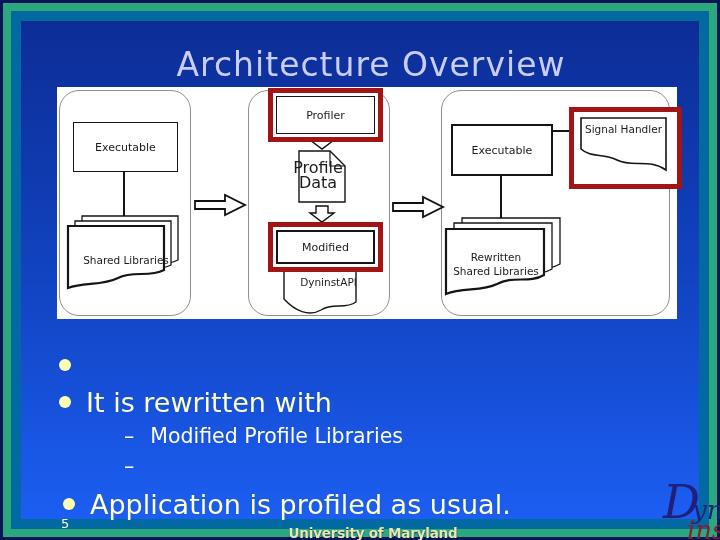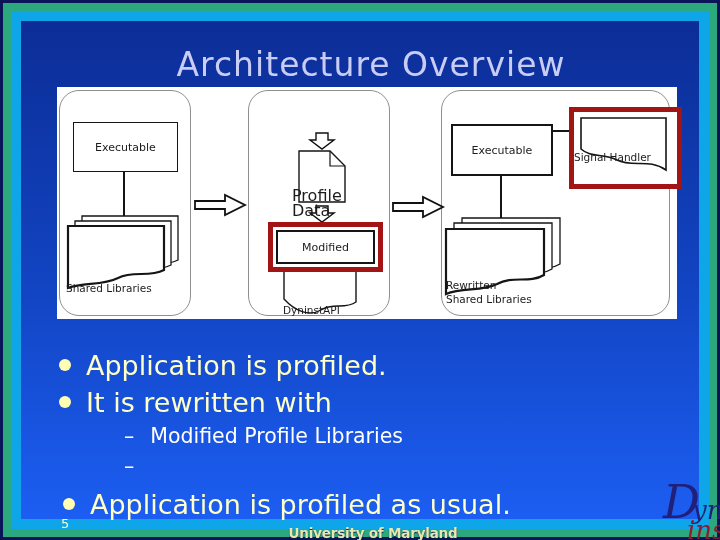--- a/index.html
+++ b/index.html
@@ -1,19 +1,19 @@
 <!DOCTYPE html>
 <html><head>
 <meta charset="utf-8">
 <style>
   html,body{margin:0;padding:0;width:720px;height:540px;overflow:hidden;
     font-family:"DejaVu Sans","Liberation Sans",sans-serif;}
   .frame-outer{position:absolute;left:0;top:0;width:720px;height:540px;background:#0a1457;}
   .frame-green{position:absolute;left:3px;top:3px;right:3px;bottom:3px;background:#2ca87e;}
-  .frame-black{position:absolute;left:8px;top:8px;right:8px;bottom:8px;background:#0ea5e9;}
+  .frame-black{position:absolute;left:8px;top:8px;right:8px;bottom:8px;background:#0369a1;}
   .slide{position:absolute;left:10px;top:10px;right:10px;bottom:10px;
     background:linear-gradient(180deg,#0c2d96 0%,#1245c4 55%,#1c5ef2 100%);}
 
   .title{position:absolute;left:0;top:24px;width:700px;text-align:center;
     color:#c9cdf5;font-size:33px;letter-spacing:1px;}
 
   
   .diagram{position:absolute;left:36px;top:66px;width:620px;height:232px;background:#ffffff;}
   .panel{position:absolute;top:3px;height:224px;border:1.5px solid #8f8f8f;border-radius:20px;}
   .p1{left:2px;width:130px;}
@@ -22,38 +22,38 @@
   .box{position:absolute;background:#fff;border:1px solid #151515;display:flex;
     align-items:center;justify-content:center;font-size:11px;color:#1c1c1c;z-index:3;margin-top:16px;}
   .box.thick{border-width:2px;}
   .vline{position:absolute;width:2px;background:#151515;z-index:1;}
   .hline{position:absolute;height:2px;background:#151515;z-index:1;}
   .redframe{position:absolute;border:5px solid #a31414;background:#fff;z-index:4;}
   .redframe .inner{position:absolute;left:3px;top:3px;right:3px;bottom:3px;
     border:1px solid #151515;display:flex;align-items:center;justify-content:center;
     font-size:11px;color:#1c1c1c;}
   .redframe .inner.thick{border-width:2px;}
-  .dglabel{position:absolute;color:#1c1c1c;z-index:5;font-size:10.5px;line-height:14px;margin-top:28px;}
+  .dglabel{position:absolute;color:#1c1c1c;text-align:center;z-index:5;font-size:10.5px;line-height:14px;}
   svg{position:absolute;overflow:visible;}
 
   
   .exec1{left:16px;top:19px;width:103px;height:48px;}
   .vline1{left:66px;top:67px;height:62px;}
   .stack1{left:10px;top:128px;width:118px;height:84px;}
   .lbl-shared1{left:9px;top:166px;width:120px;}
   .arrow1{left:137px;top:107px;width:52px;height:22px;}
   .red-profiler{left:211px;top:1px;width:105px;height:44px;}
   .darrow1{left:252px;top:45px;width:26px;height:18px;}
   .profiledoc{left:241px;top:63px;width:48px;height:54px;}
   .lbl-profiledata{left:235px;top:73px;width:52px;font-size:16px;line-height:15px;}
   .darrow2{left:252px;top:118px;width:26px;height:18px;}
   .red-rewriter{left:211px;top:135px;width:105px;height:40px;}
   .vline2{left:261px;top:174px;height:9px;}
   .dyninstdoc{left:226px;top:182px;width:75px;height:47px;}
-  .lbl-dyninst{left:226px;top:188px;width:75px;}
+  .lbl-dyninst{left:226px;top:188px;width:75px;padding-left:8px;}
   .arrow2{left:335px;top:109px;width:52px;height:22px;}
   .exec3{left:394px;top:21px;width:98px;height:48px;}
   .hline3{left:492px;top:43px;width:22px;}
   .red-signal{left:512px;top:20px;width:103px;height:72px;}
   .signaldoc{left:3px;top:3px;width:93px;height:62px;}
   .lbl-signal{left:0px;top:10px;width:99px;}
   .vline3{left:443px;top:69px;height:62px;}
   .stack3{left:388px;top:130px;width:122px;height:88px;}
   .lbl-shared3{left:389px;top:163px;width:100px;}
 
@@ -104,20 +104,23 @@
           <path transform="translate(7,5)" d="M1,1 H97 V45 C82,53 66,45 51,53 C35,61 17,57 1,63 Z"></path>
           <path transform="translate(0,10)" stroke-width="2.2" d="M1,1 H97 V45 C82,53 66,45 51,53 C35,61 17,57 1,63 Z"></path>
         </g>
       </svg>
       <div class="dglabel lbl-shared1">Shared Libraries</div>
 
       <svg class="arrow1" viewBox="0 0 52 22">
         <path d="M1,7 H31 V1 L51,11 L31,21 V15 H1 Z" fill="#fff" stroke="#111" stroke-width="1.8"></path>
       </svg>
 
+      <div class="redframe red-profiler">
+        <div class="inner">Profiler</div>
+      </div>
       <svg class="darrow1" viewBox="0 0 26 18">
         <path d="M7,1 H19 V8 H25 L13,17 L1,8 H7 Z" fill="#fff" stroke="#111" stroke-width="1.4"></path>
       </svg>
       <svg class="profiledoc" viewBox="0 0 48 54">
         <path d="M1,1 H32 L47,16 V52 H1 Z" fill="#fff" stroke="#151515" stroke-width="1.4"></path>
         <path d="M32,1 V16 H47" fill="none" stroke="#151515" stroke-width="1.2"></path>
       </svg>
       <div class="dglabel lbl-profiledata">
         <div>Profile</div>
         <div>Data</div>
@@ -155,21 +158,20 @@
         </g>
       </svg>
       <div class="dglabel lbl-shared3">
         <div>Rewritten</div>
         <div>Shared Libraries</div>
       </div>
     </div>
 
     <div class="bullet b1">
       <span class="dot"></span>
-      <span>Application is profiled.</span>
     </div>
     <div class="bullet b2">
       <span class="dot"></span>
       <span>It is rewritten with</span>
     </div>
     <div class="subbullet s1">
       <span>–</span>
       <span>Modified Profile Libraries</span>
     </div>
     <div class="subbullet s2">

